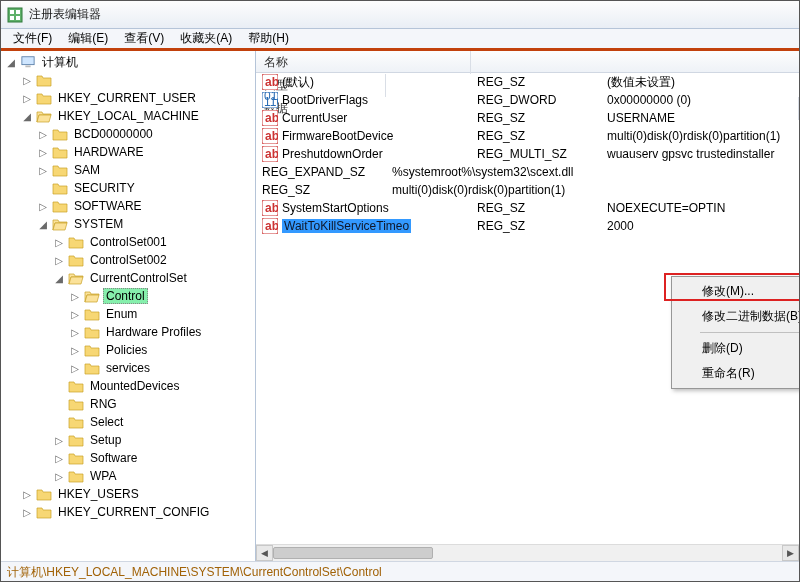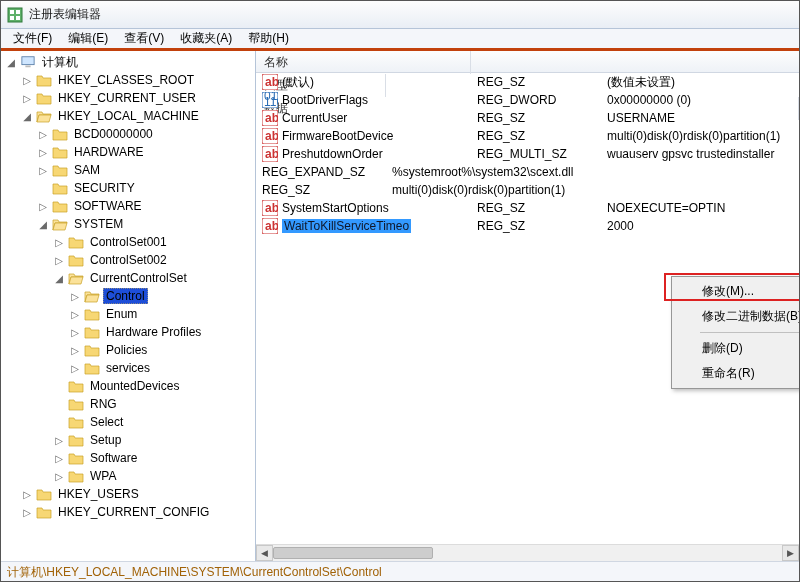--- a/index.html
+++ b/index.html
@@ -10,21 +10,21 @@
 .menubar { height: 22px; display: flex; align-items: center; padding: 0 4px; border-bottom: 3px solid #c2410c; background:#f4f6fa; }
 .menubar .menu-item { padding: 2px 8px; cursor: default; }
 .content { display: flex; height: 510px; }
 .tree-pane { width: 255px; border-right: 1px solid #b5c4d8; overflow: auto; background:#fff; }
 .tree { padding: 2px 0 2px 4px; }
 .tree-row { display: flex; align-items: center; height: 18px; white-space: nowrap; cursor: default; }
 .expander { width: 12px; text-align: center; color:#6a6a6a; font-size:10px; user-select:none; }
 .folder-icon { width: 16px; height: 14px; margin: 0 3px; }
 .pc-icon { width:16px; height:14px; margin:0 3px; }
 .tree-label { padding: 1px 3px; }
-.tree-label.selected { background:#1d4ed8; border:1px dotted #888; padding:0 2px; }
+.tree-label.selected { background:#86efac; border:1px dotted #888; padding:0 2px; }
 .tree-children { padding-left: 16px; position: relative; }
 
 .list-pane { flex:1; position:relative; background:#fff; overflow:hidden; }
 .list-header { display:flex; height:22px; background:linear-gradient(#fdfdfd,#eef2f7); border-bottom:1px solid #d0d7e2;flex-direction:column; }
 .list-header .col { padding:3px 8px; border-right:1px solid #d9dee6; color:#333; }
 .col-name { width:215px; }
 .col-type { width:130px; }
 .col-data { flex:1; }
 .list-body { }
 .list-row { display:flex; height:18px; align-items:center; }
@@ -109,21 +109,20 @@
             <use href="#pc"></use>
           </svg>
         <span class="tree-label">计算机</span>
       </div>
       <div class="tree-children">
         <div class="tree-row">
             <span class="expander">▷</span>
             <svg class="folder-icon" viewBox="0 0 16 14">
               <use href="#folder-closed"></use>
             </svg>
-            <span class="tree-label">HKEY_CLASSES_ROOT</span>
           </div>
         <div class="tree-row">
             <span class="expander">▷</span>
             <svg class="folder-icon" viewBox="0 0 16 14">
               <use href="#folder-closed"></use>
             </svg>
             <span class="tree-label">HKEY_CURRENT_USER</span>
           </div>
         <div class="tree-row">
             <span class="expander">◢</span>

